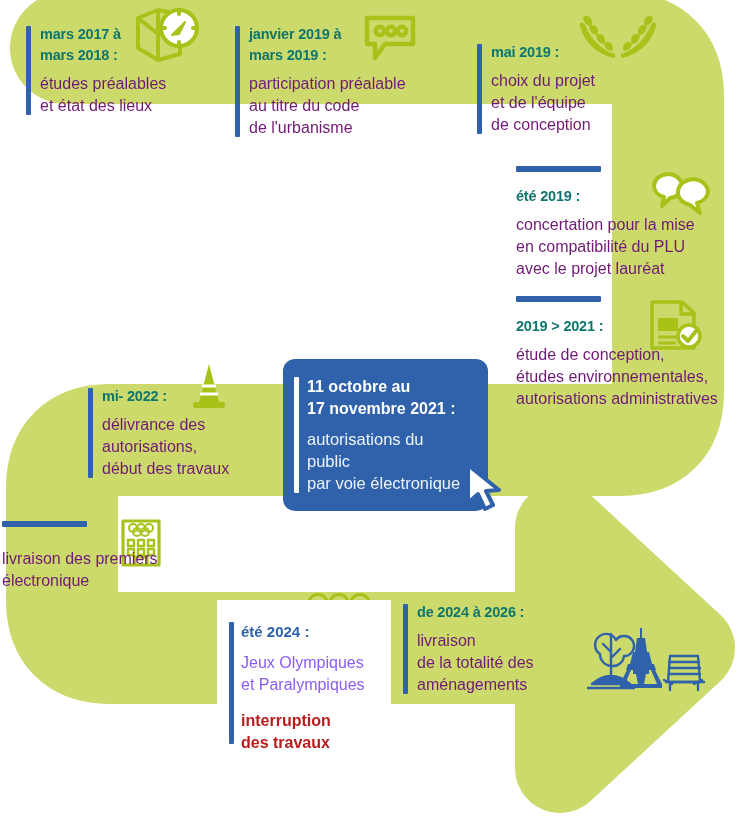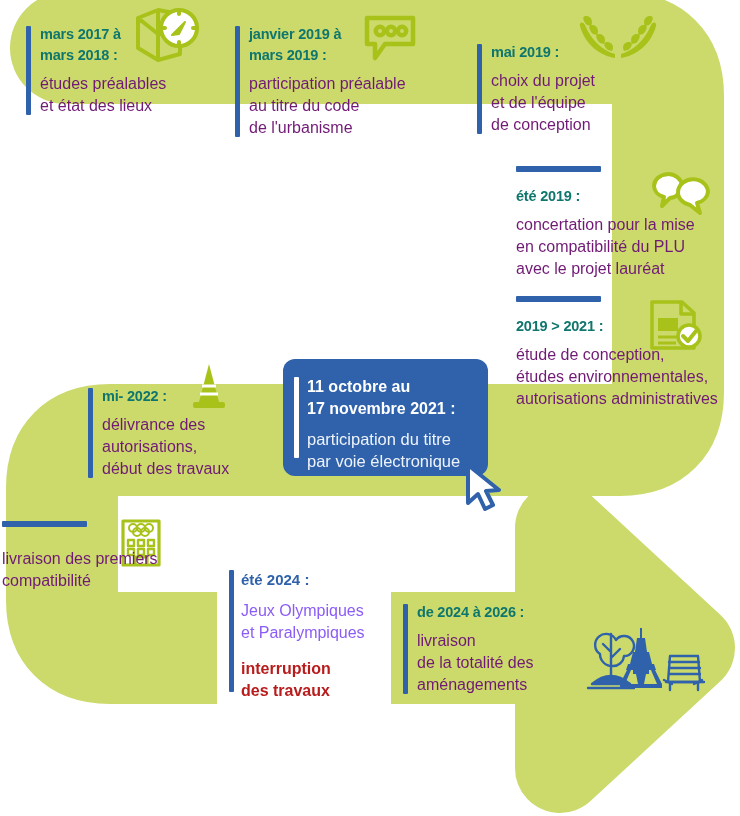--- a/index.html
+++ b/index.html
@@ -67,21 +67,21 @@
     background:#2f62ab;
     border-radius:1px;
   }
 
   
   .card-blue{
     position:absolute;
     background:#2f62ab;
     border-radius:12px;
     box-sizing:border-box;
-    padding:17px 20px 4px 24px;
+    padding:17px 20px 17px 24px;
   }
   .card-blue:before{
     content:"";
     position:absolute;
     left:11px; top:18px; bottom:18px;
     width:5px;
     background:#ffffff;
     border-radius:1px;
   }
   .card-blue .head{
@@ -380,44 +380,44 @@
 
   <div class="entry rule" style="left:88px;top:386px;width:190px;">
     <div class="head">mi- 2022 :</div>
     <div class="body">délivrance des
 autorisations,
 début des travaux</div>
   </div>
 
   <div class="entry bar" style="left:2px;top:521px;width:200px;">
     <div class="body">livraison des premiers
-compatibilité</div>
+électronique</div>
   </div>
 
   <div class="entry rule" style="left:403px;top:602px;width:180px;">
     <div class="head">de 2024 à 2026 :</div>
     <div class="body">livraison
 de la totalité des
 aménagements</div>
   </div>
 
   <div class="card-blue" style="left:283px;top:359px;width:205px;">
     <div class="head">11 octobre au
 17 novembre 2021 :</div>
-    <div class="body">participation du titre
+    <div class="body">autorisations du public
 par voie électronique</div>
   </div>
 
   <div class="cursor" style="left:462px;top:462px;">
     <svg width="44" height="52" viewBox="0 0 44 52">
       <path d="M6,3 L6,41 L16,32 L23,47 L31,43 L24,29 L37,28 Z" fill="#ffffff" stroke="#2f62ab" stroke-width="4" stroke-linejoin="round"></path>
     </svg>
   </div>
 
-  <div class="card-white" style="left:217px;top:548px;width:174px;height:166px;">
+  <div class="card-white" style="left:217px;top:600px;width:174px;height:166px;">
     <div class="headrow">
       <div class="head">été 2024 :</div>
     </div>
     <div class="body">Jeux Olympiques
 et Paralympiques</div>
     <div class="accent">interruption
 des travaux</div>
   </div>
 
 </div>

